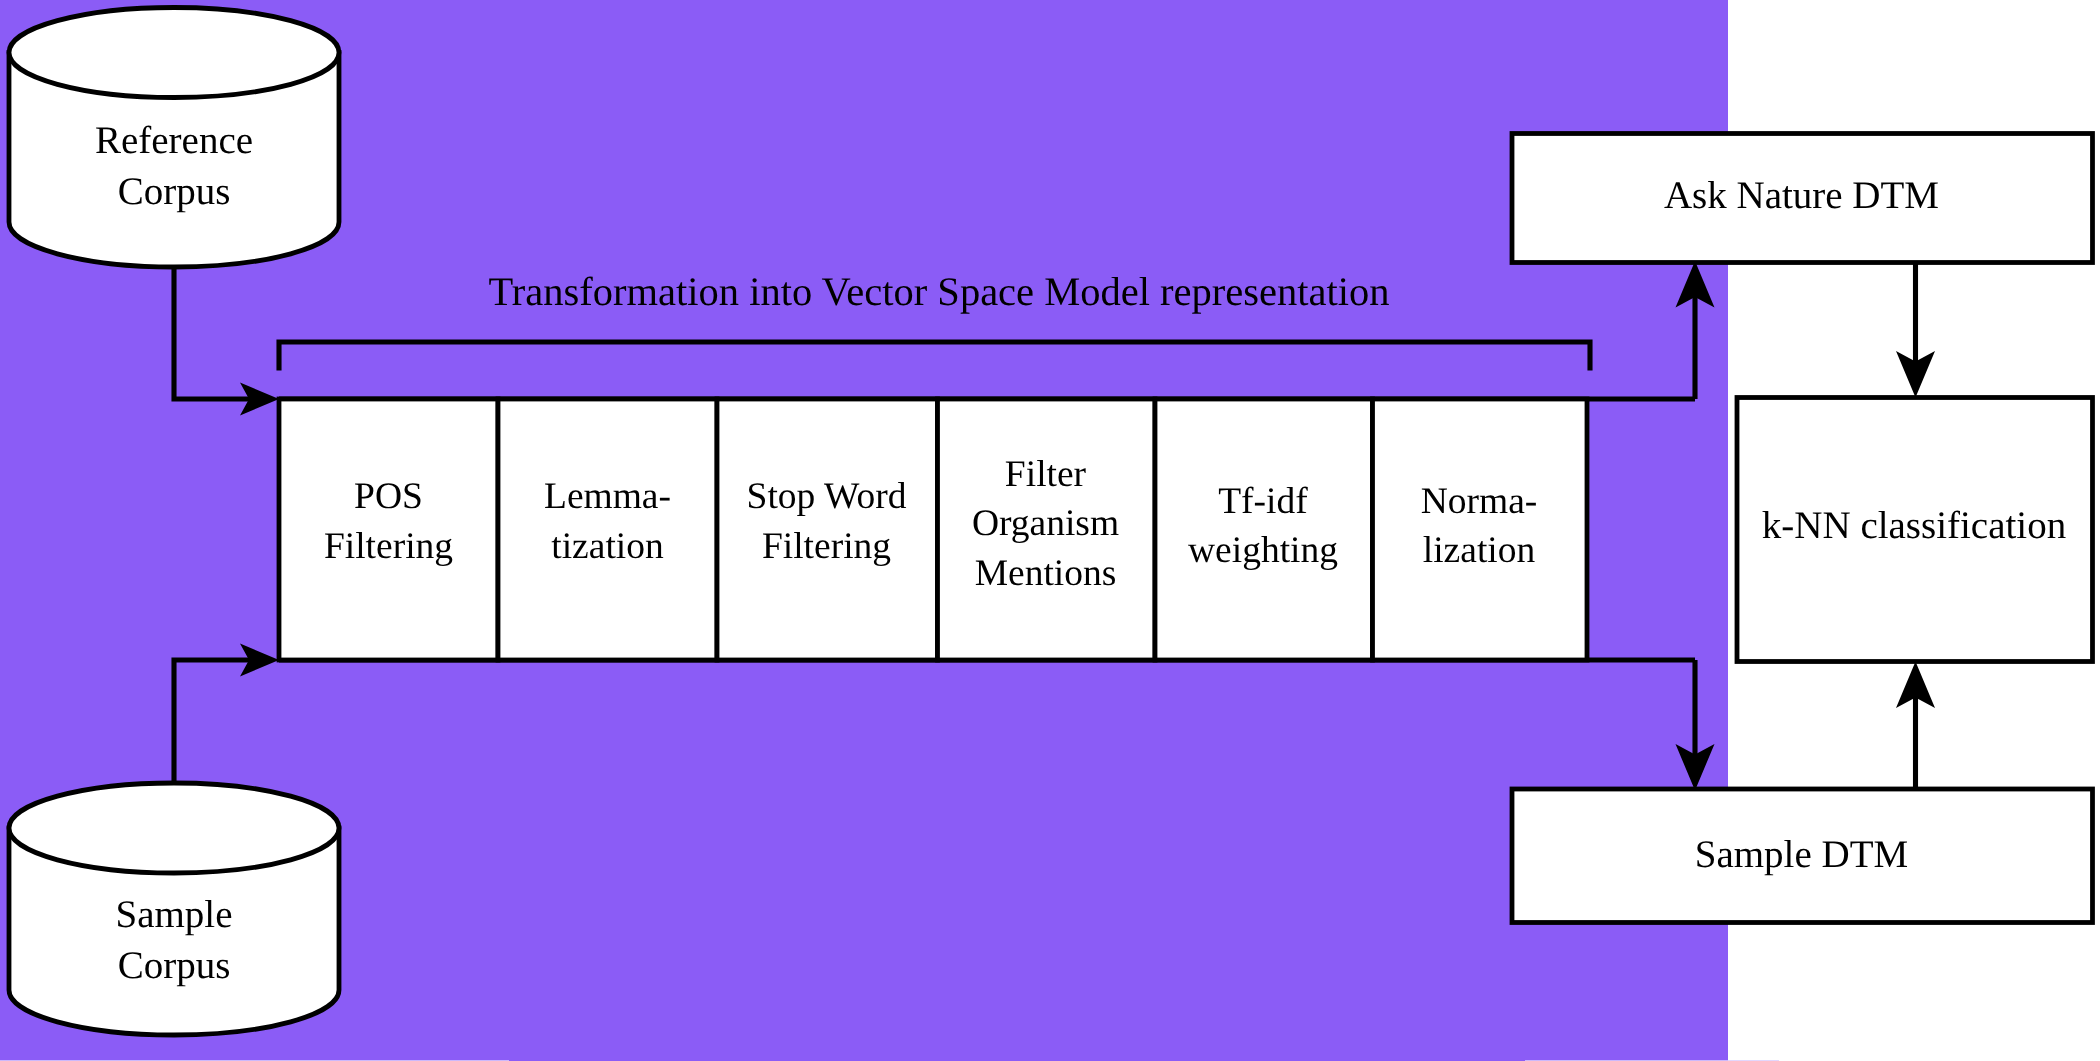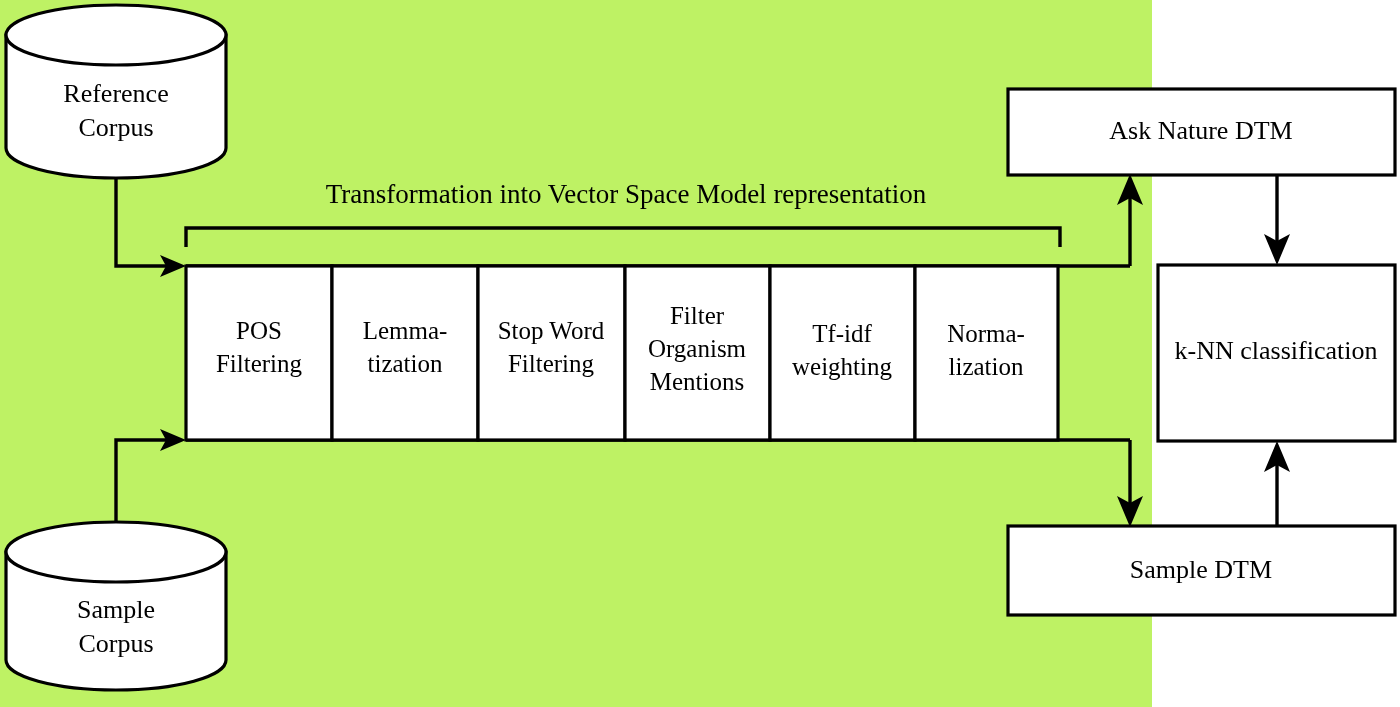--- a/index.html
+++ b/index.html
@@ -4,21 +4,21 @@
 <style>
   html, body {
     margin: 0;
     padding: 0;
     background: #ffffff;
   }
   #diagram-root {
     position: relative;
     width: 1152px;
     height: 707px;
-    background: #bef264;
+    background: #8b5cf6;
     font-family: "Liberation Serif", "DejaVu Serif", serif;
   }
   svg#flowchart {
     display: block;
     width: 1400px;
     height: 707px;
   }
   .shape-fill {
     fill: #ffffff;
     stroke: #000000;

